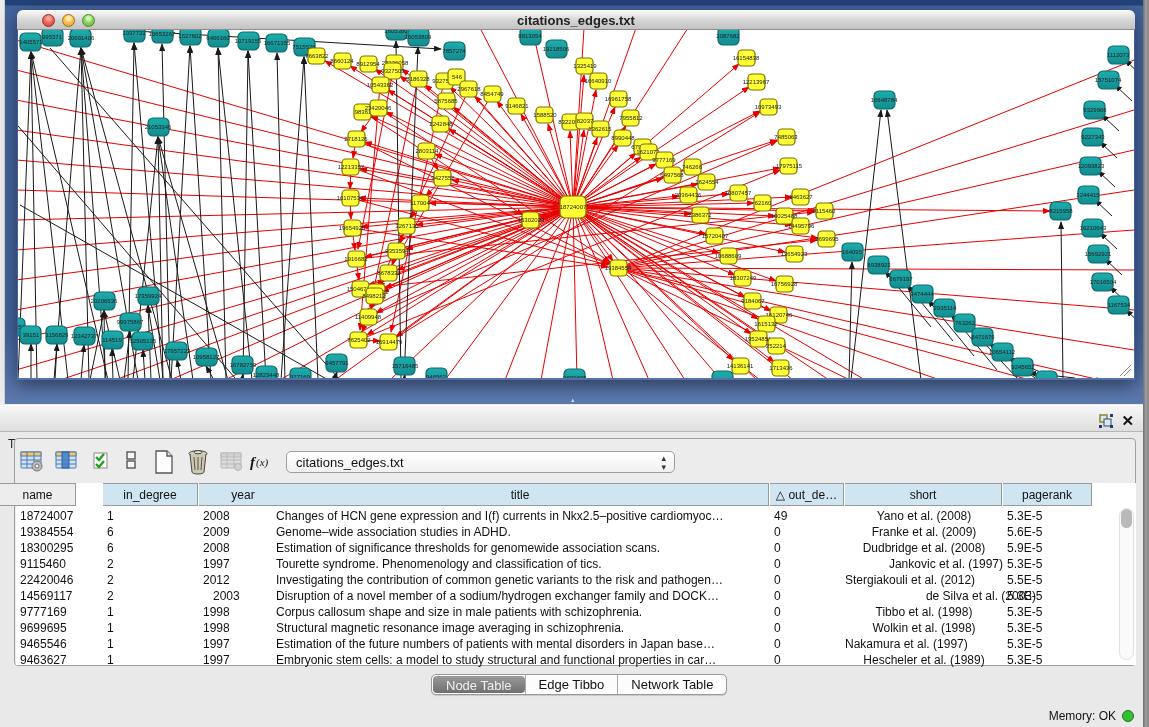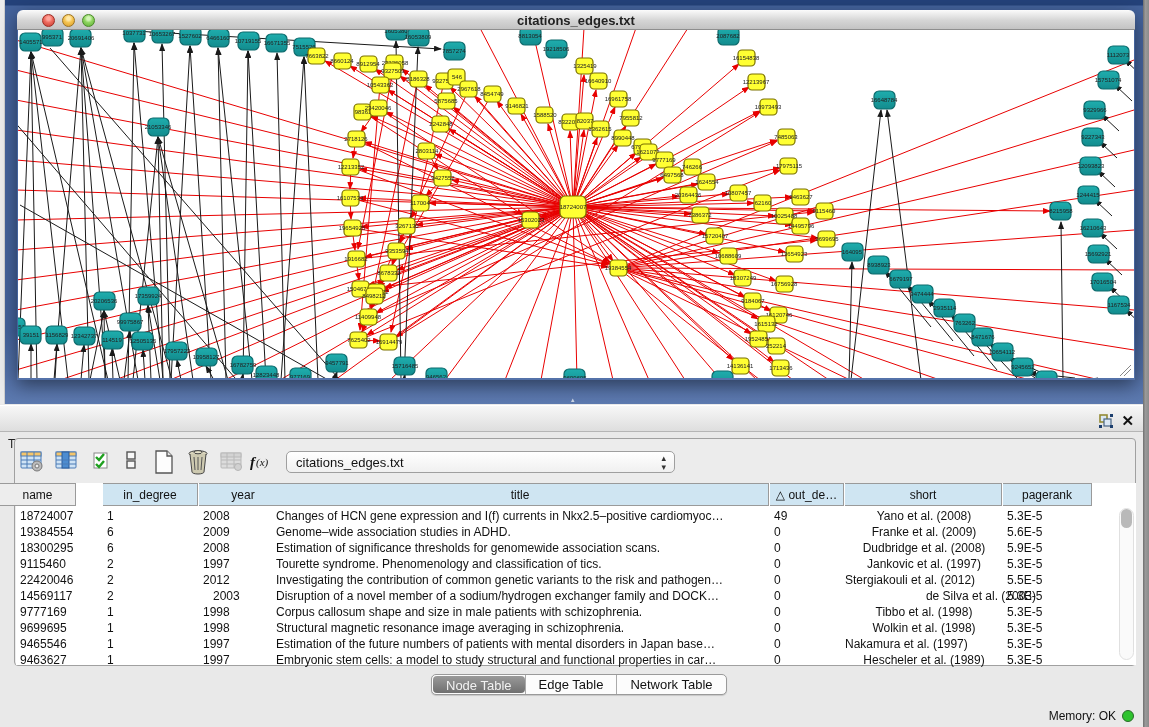--- a/index.html
+++ b/index.html
@@ -675,21 +675,21 @@
 <div class="td" style="left:203px;width:67px;top:540px">2008</div>
 <div class="td" style="left:276px;width:492px;top:540px">Estimation of significance thresholds for genomewide association scans.</div>
 <div class="td" style="left:774px;width:69px;top:540px">0</div>
 <div class="td" style="left:845px;width:158px;top:540px;text-align:center">Dudbridge et al. (2008)</div>
 <div class="td" style="left:1007px;width:84px;top:540px">5.9E-5</div>
 <div class="td" style="left:20px;width:81px;top:556px">9115460</div>
 <div class="td" style="left:107px;width:90px;top:556px">2</div>
 <div class="td" style="left:203px;width:67px;top:556px">1997</div>
 <div class="td" style="left:276px;width:492px;top:556px">Tourette syndrome. Phenomenology and classification of tics.</div>
 <div class="td" style="left:774px;width:69px;top:556px">0</div>
-<div class="td" style="left:845px;width:158px;top:556px;text-align:center">Jankovic et al. (1997)</div>
+<div class="td" style="left:845px;width:158px;top:556px;text-align:right">Jankovic et al. (1997)</div>
 <div class="td" style="left:1007px;width:84px;top:556px">5.3E-5</div>
 <div class="td" style="left:20px;width:81px;top:572px">22420046</div>
 <div class="td" style="left:107px;width:90px;top:572px">2</div>
 <div class="td" style="left:203px;width:67px;top:572px">2012</div>
 <div class="td" style="left:276px;width:492px;top:572px">Investigating the contribution of common genetic variants to the risk and pathogen…</div>
 <div class="td" style="left:774px;width:69px;top:572px">0</div>
 <div class="td" style="left:845px;width:158px;top:572px;">Stergiakouli et al. (2012)</div>
 <div class="td" style="left:1007px;width:84px;top:572px">5.5E-5</div>
 <div class="td" style="left:20px;width:81px;top:588px">14569117</div>
 <div class="td" style="left:107px;width:90px;top:588px">2</div>
@@ -723,17 +723,17 @@
 <div class="td" style="left:107px;width:90px;top:652px">1</div>
 <div class="td" style="left:203px;width:67px;top:652px">1997</div>
 <div class="td" style="left:276px;width:492px;top:652px">Embryonic stem cells: a model to study structural and functional properties in car…</div>
 <div class="td" style="left:774px;width:69px;top:652px">0</div>
 <div class="td" style="left:845px;width:158px;top:652px;text-align:center">Hescheler et al. (1989)</div>
 <div class="td" style="left:1007px;width:84px;top:652px">5.3E-5</div>
 <div class="scroll"></div>
 <div class="thumb"></div>
 <div class="seg">
     <div>Node Table</div>
-    <div>Edge Table</div>
+    <div>Edge Tibbo</div>
     <div>Network Table</div>
   </div>
 <div class="mem">Memory: OK</div>
 <div class="memdot"></div>
 <div class="rstrip"></div>
 </body></html>

